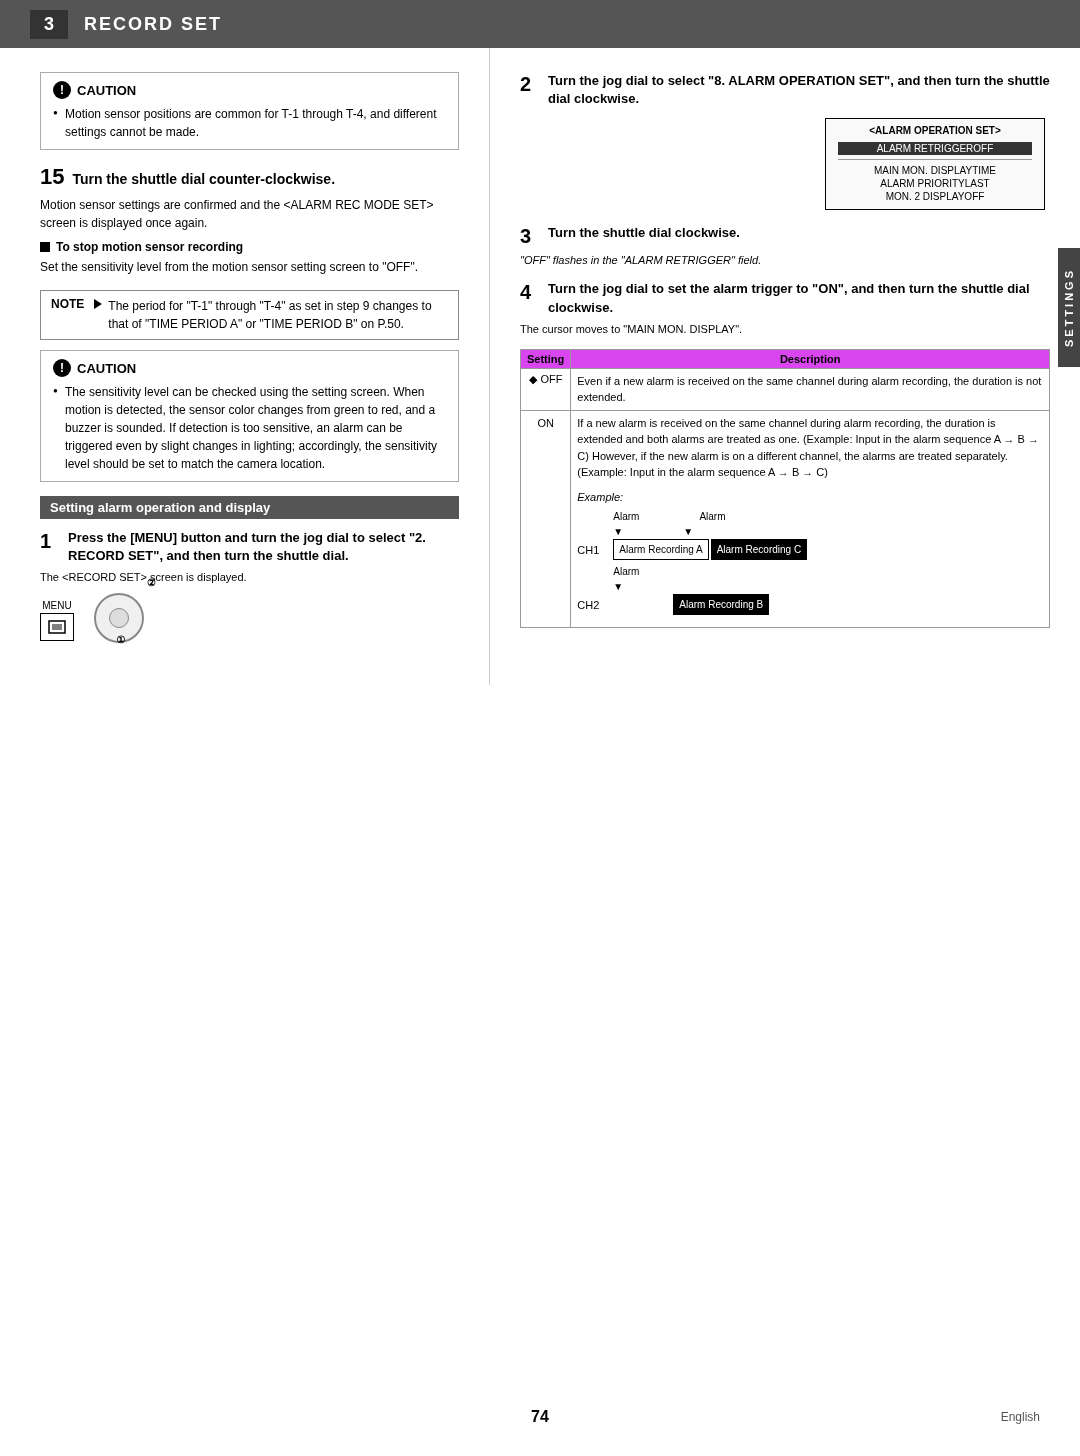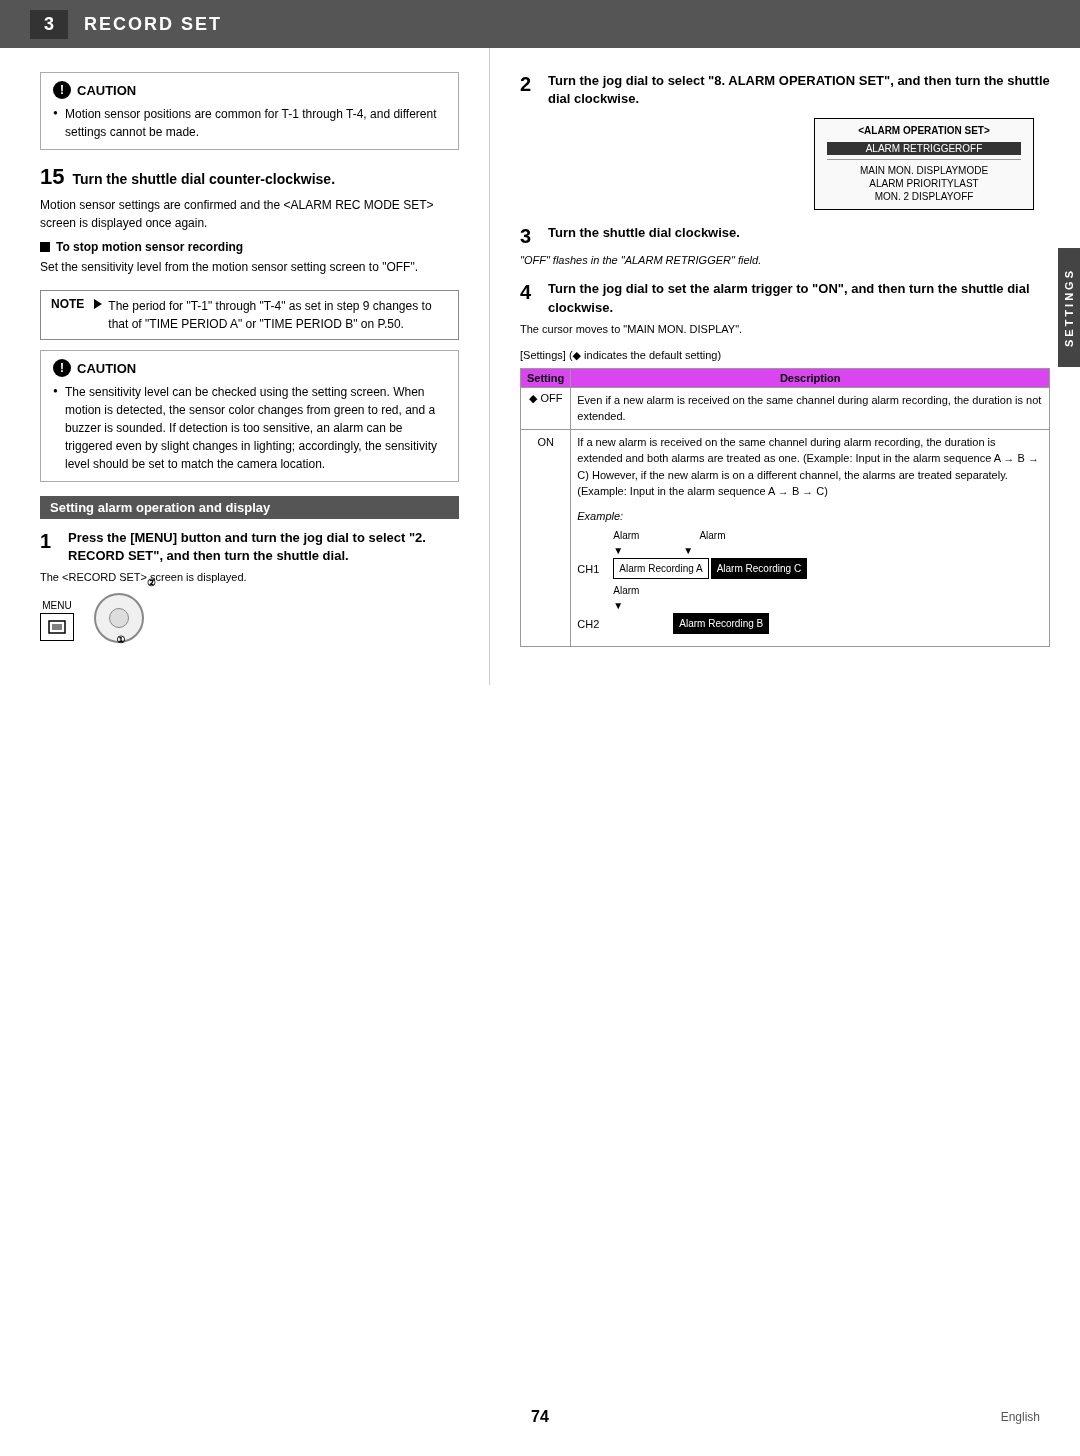--- a/index.html
+++ b/index.html
@@ -246,21 +246,21 @@
       font-weight: bold;
     }
     .dial-num-1 { bottom: 2px; left: 50%; transform: translateX(-50%); }
     .dial-num-2 { top: -16px; right: -8px; }
 
     
     .screen-mockup {
       border: 1.5px solid #000;
       padding: 6px 12px;
       width: 220px;
-      margin: 10px 16px 10px auto;
+      margin: 10px 5px 10px auto;
       font-size: 11px;
       background: #f9f9f9;
     }
     .screen-title {
       text-align: center;
       font-weight: bold;
       font-size: 10px;
       margin-bottom: 6px;
     }
     .screen-row {
@@ -464,21 +464,21 @@
 
       <div class="screen-mockup">
         <div class="screen-title">&lt;ALARM OPERATION SET&gt;</div>
         <div class="screen-row highlighted">
           <span>ALARM RETRIGGER</span>
           <span>OFF</span>
         </div>
         <div class="screen-separator"></div>
         <div class="screen-row">
           <span>MAIN MON. DISPLAY</span>
-          <span>MODE</span>
+          <span>TIME</span>
         </div>
         <div class="screen-row">
           <span>ALARM PRIORITY</span>
           <span>LAST</span>
         </div>
         <div class="screen-row">
           <span>MON. 2 DISPLAY</span>
           <span>OFF</span>
         </div>
       </div>
@@ -493,21 +493,20 @@
     </div>
 
     <div class="numbered-step">
       <div class="step-header">
         <span class="step-number">4</span>
         <span class="step-text">Turn the jog dial to set the alarm trigger to "ON", and then turn the shuttle dial clockwise.</span>
       </div>
       <p class="small-text">The cursor moves to "MAIN MON. DISPLAY".</p>
     </div>
 
-    <p class="small-text" style="margin-top:10px;margin-bottom:4px;">[Settings] (◆ indicates the default setting)</p>
 
     <table class="settings-table">
       <thead>
         <tr>
           <th>Setting</th>
           <th>Description</th>
         </tr>
       </thead>
       <tbody>
         <tr>

